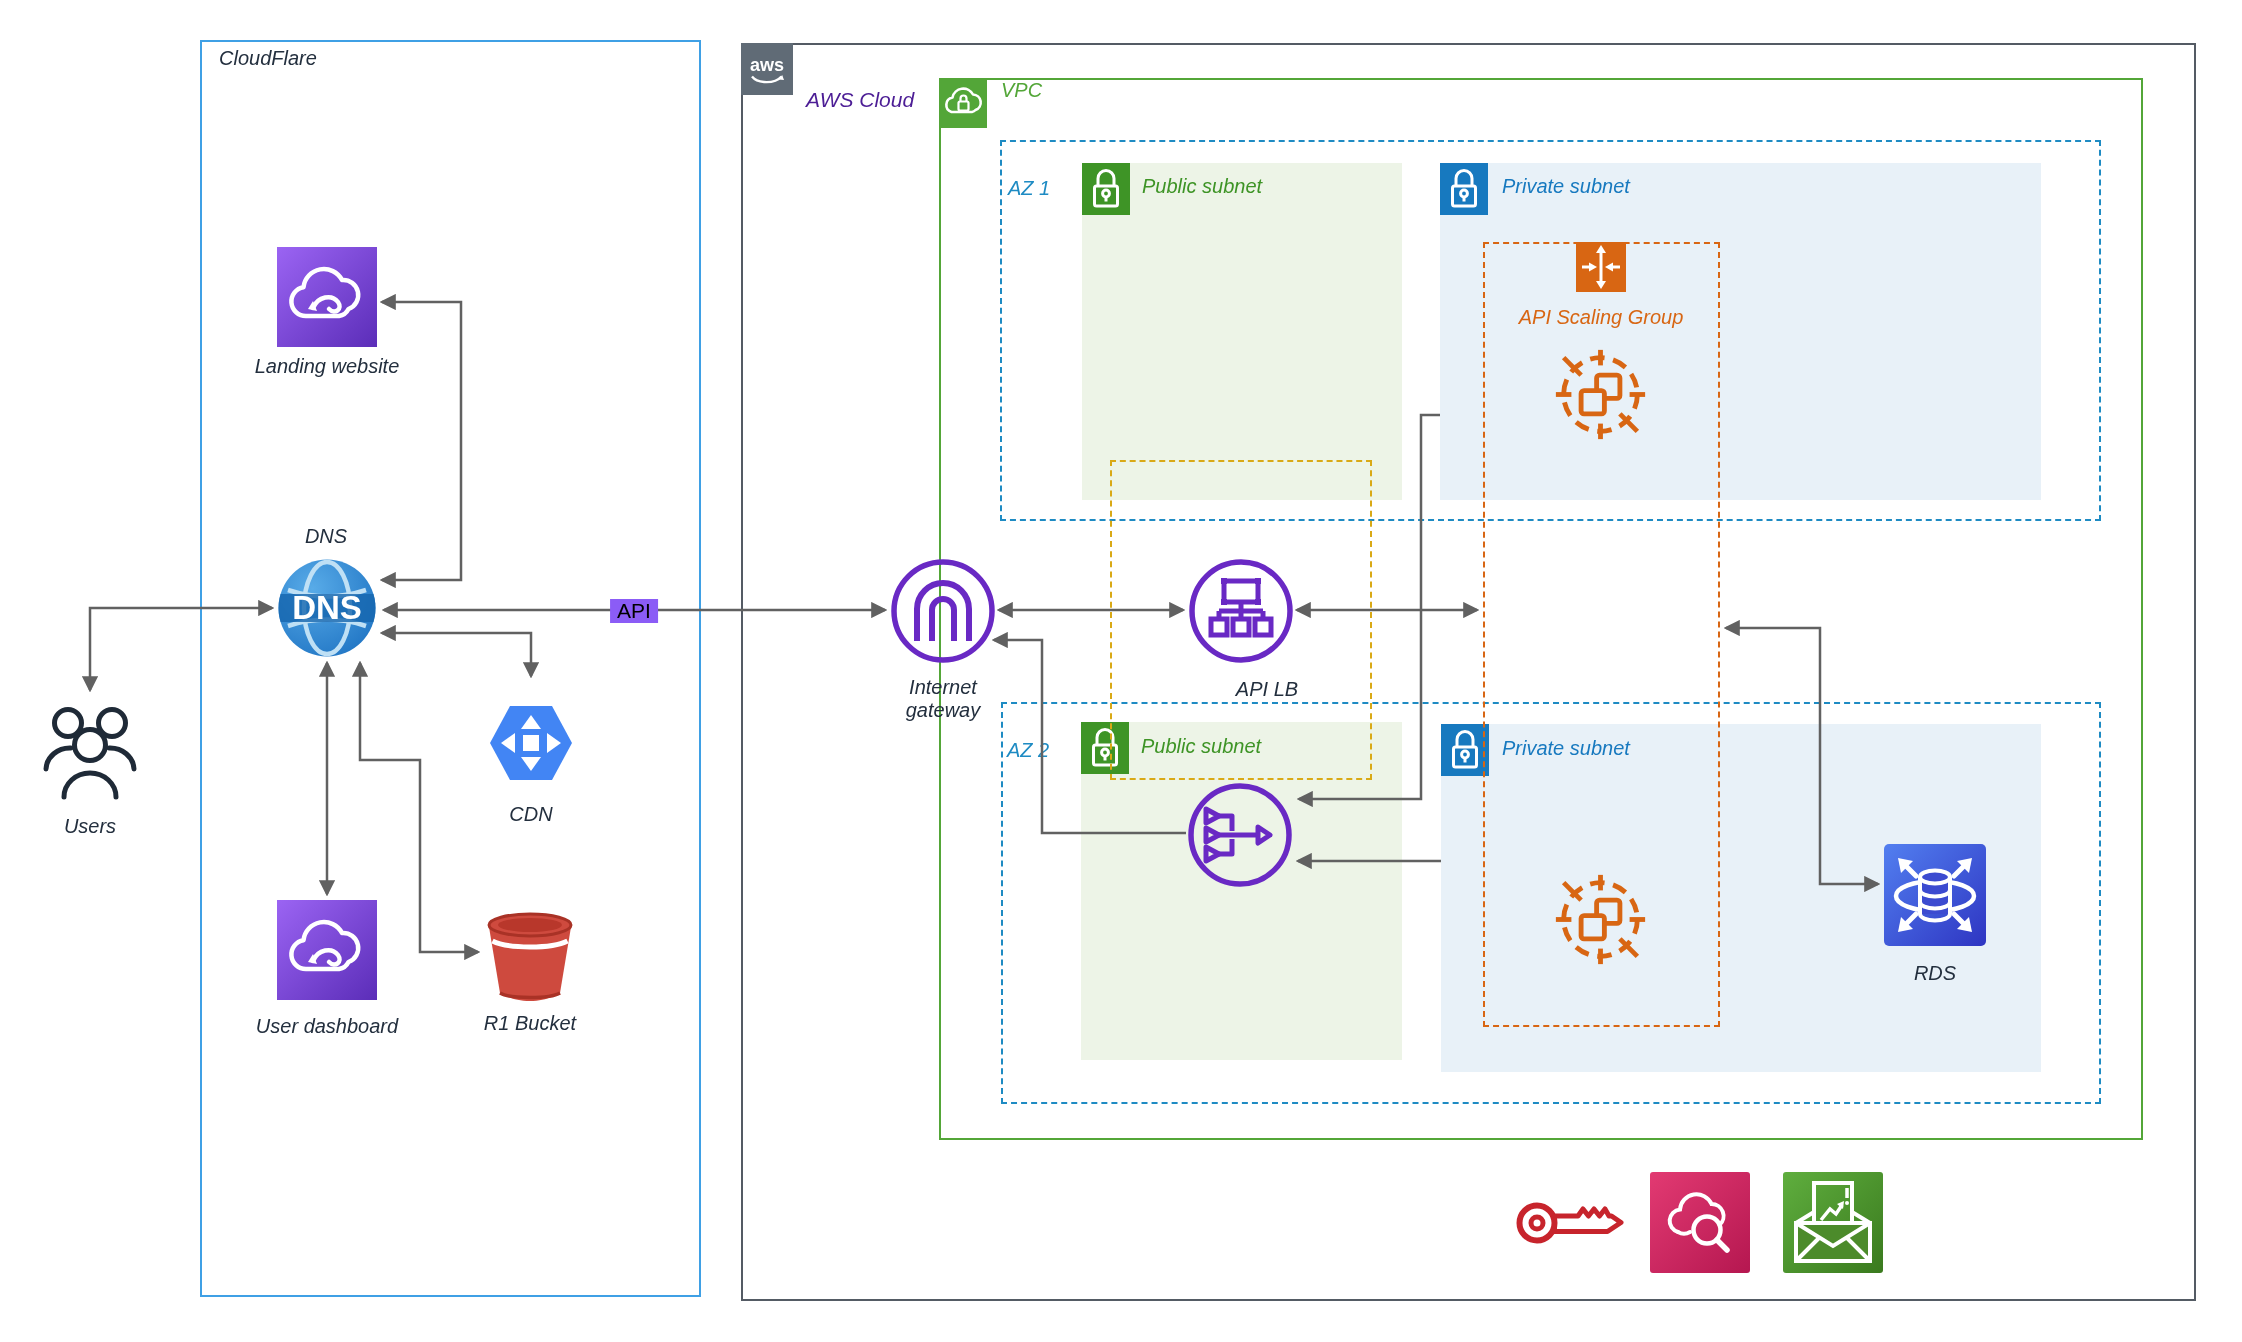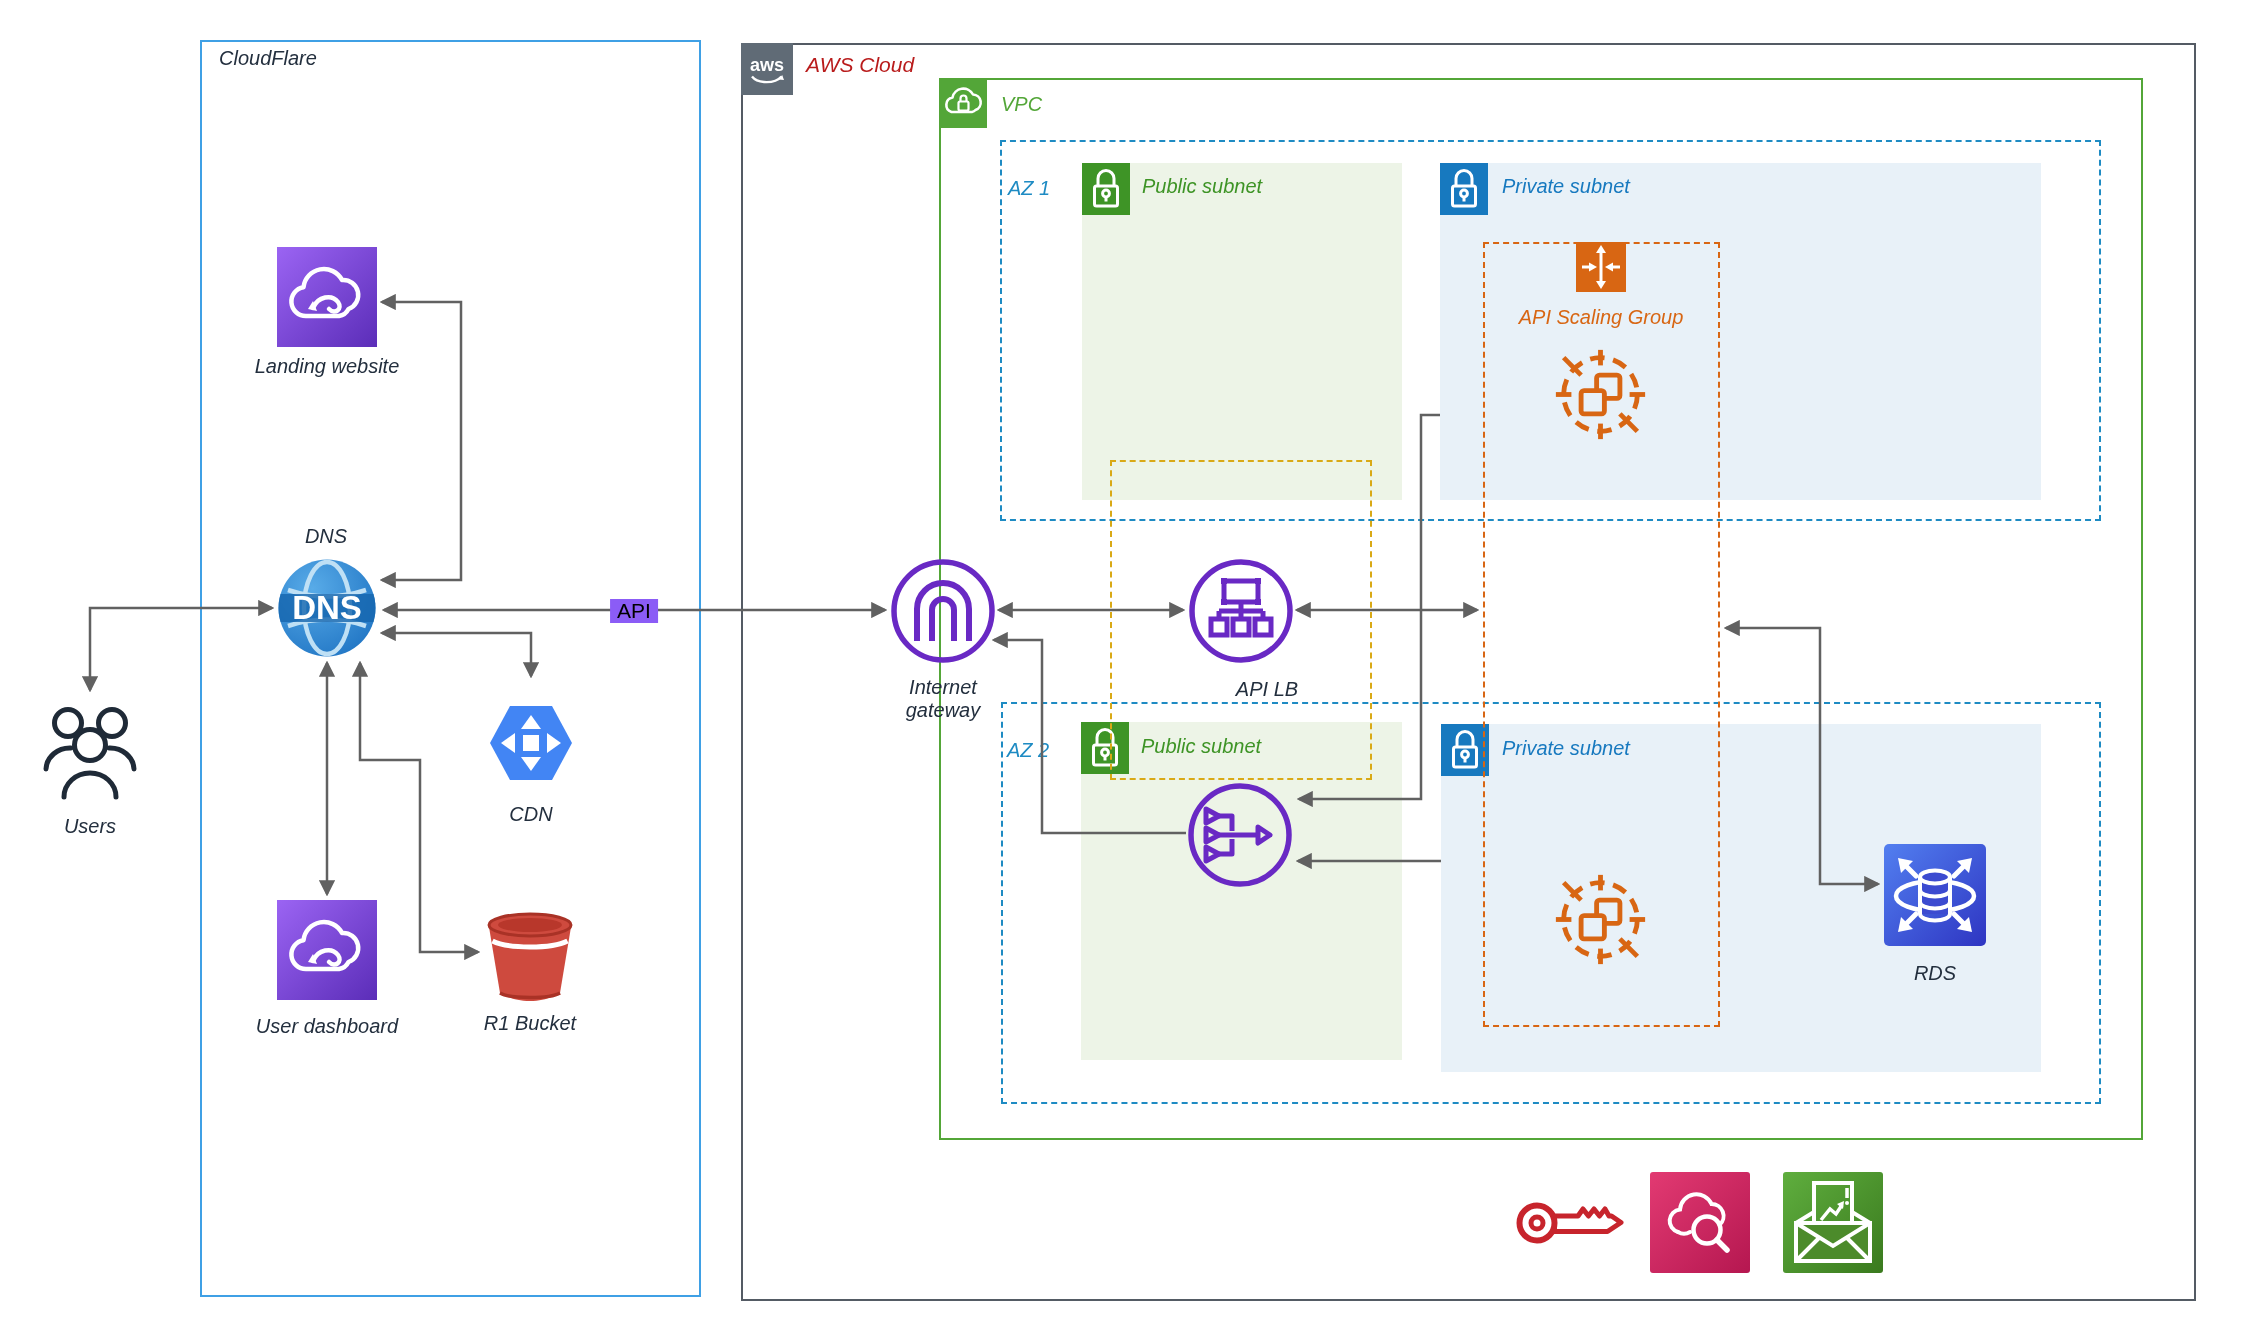--- a/index.html
+++ b/index.html
@@ -22,21 +22,21 @@
   svg{display:block;}
   .wires{position:absolute;left:0;top:0;pointer-events:none;}
   .wire{stroke:var(--arrow);stroke-width:2.5;fill:none;}
   .edge-lbl{position:absolute;background:#8b5cf6;padding:0 7px;font-size:21px;color:#000;
             transform:translate(-50%,-50%);}
   .green-t{color:var(--public_green);}
   .blue-t{color:var(--private_blue);}
   .az-t{color:var(--az_blue);margin-top:30px;}
   .vpc-t{color:var(--vpc_green);}
   .or-t{color:var(--orange);}
-  .title-t{color:#b91c1c;font-size:21px;}
+  .title-t{color:#4c1d95;font-size:21px;margin-top:35px;}
 </style>
 </head>
 <body>
 
 <div class="canvas">
 
   <svg width="0" height="0" class="abs" aria-hidden="true">
     <defs>
       <linearGradient id="pg" x1="0" y1="0" x2="1" y2="1">
         <stop offset="0" stop-color="#9B64F3"></stop>
@@ -74,21 +74,21 @@
     <polygon points="43,37 37.6,36.4 41.2,32" fill="#fff"></polygon>
   </svg>
 
   <div class="box vpc-box" style="left:939px;top:78px;width:1204px;height:1062px;"></div>
   <svg class="badge" style="left:939px;top:78px;" width="48" height="50" viewBox="0 0 48 50">
     <rect width="48" height="50" fill="var(--vpc_green)"></rect>
     <path d="M12.5 34 A7.5 7.5 0 0 1 13.5 19.5 A11 11 0 0 1 34 16.5 A8 8 0 0 1 36.5 32 A6 6 0 0 1 33 34 Z" stroke="#fff" stroke-width="2.6" fill="none" stroke-linejoin="round"></path>
     <rect x="19.5" y="23.5" width="10" height="9" rx="1.5" stroke="#fff" stroke-width="2.2" fill="none"></rect>
     <path d="M21.5 23.5 V20.5 A3 3 0 0 1 27.5 20.5 V23.5" stroke="#fff" stroke-width="2.2" fill="none"></path>
   </svg>
-  <div class="lbl vpc-t" style="left:1001px;top:93px;">VPC</div>
+  <div class="lbl vpc-t" style="left:1001px;top:79px;">VPC</div>
 
   <div class="box az-box" style="left:1000px;top:140px;width:1101px;height:381px;"></div>
   <div class="lbl az-t" style="left:1008px;top:147px;">AZ 1</div>
 
   <div class="box az-box" style="left:1001px;top:702px;width:1100px;height:402px;"></div>
   <div class="lbl az-t" style="left:1007px;top:709px;">AZ 2</div>
 
   <div class="subnet pub" style="left:1082px;top:163px;width:320px;height:337px;"></div>
   <div class="subnet priv" style="left:1440px;top:163px;width:601px;height:337px;"></div>
   <div class="subnet pub" style="left:1081px;top:722px;width:321px;height:338px;"></div>

